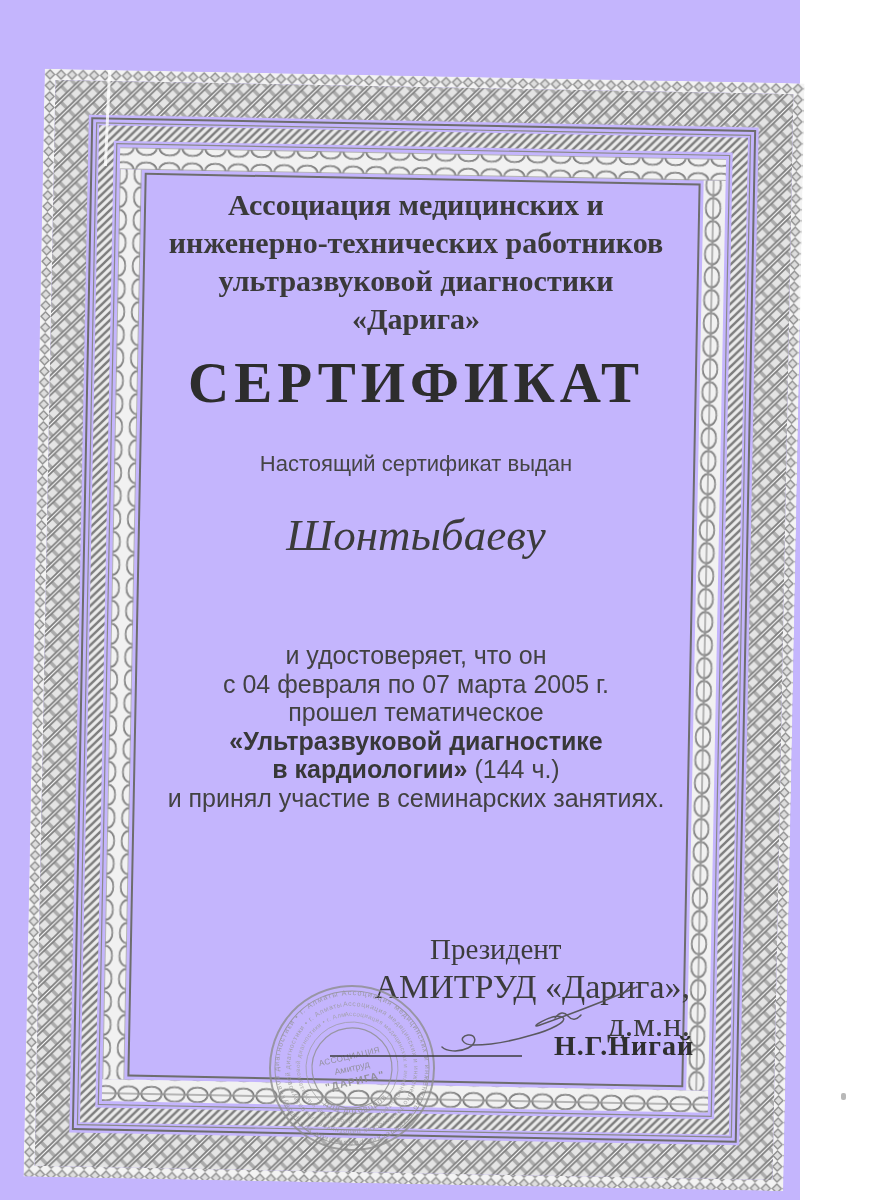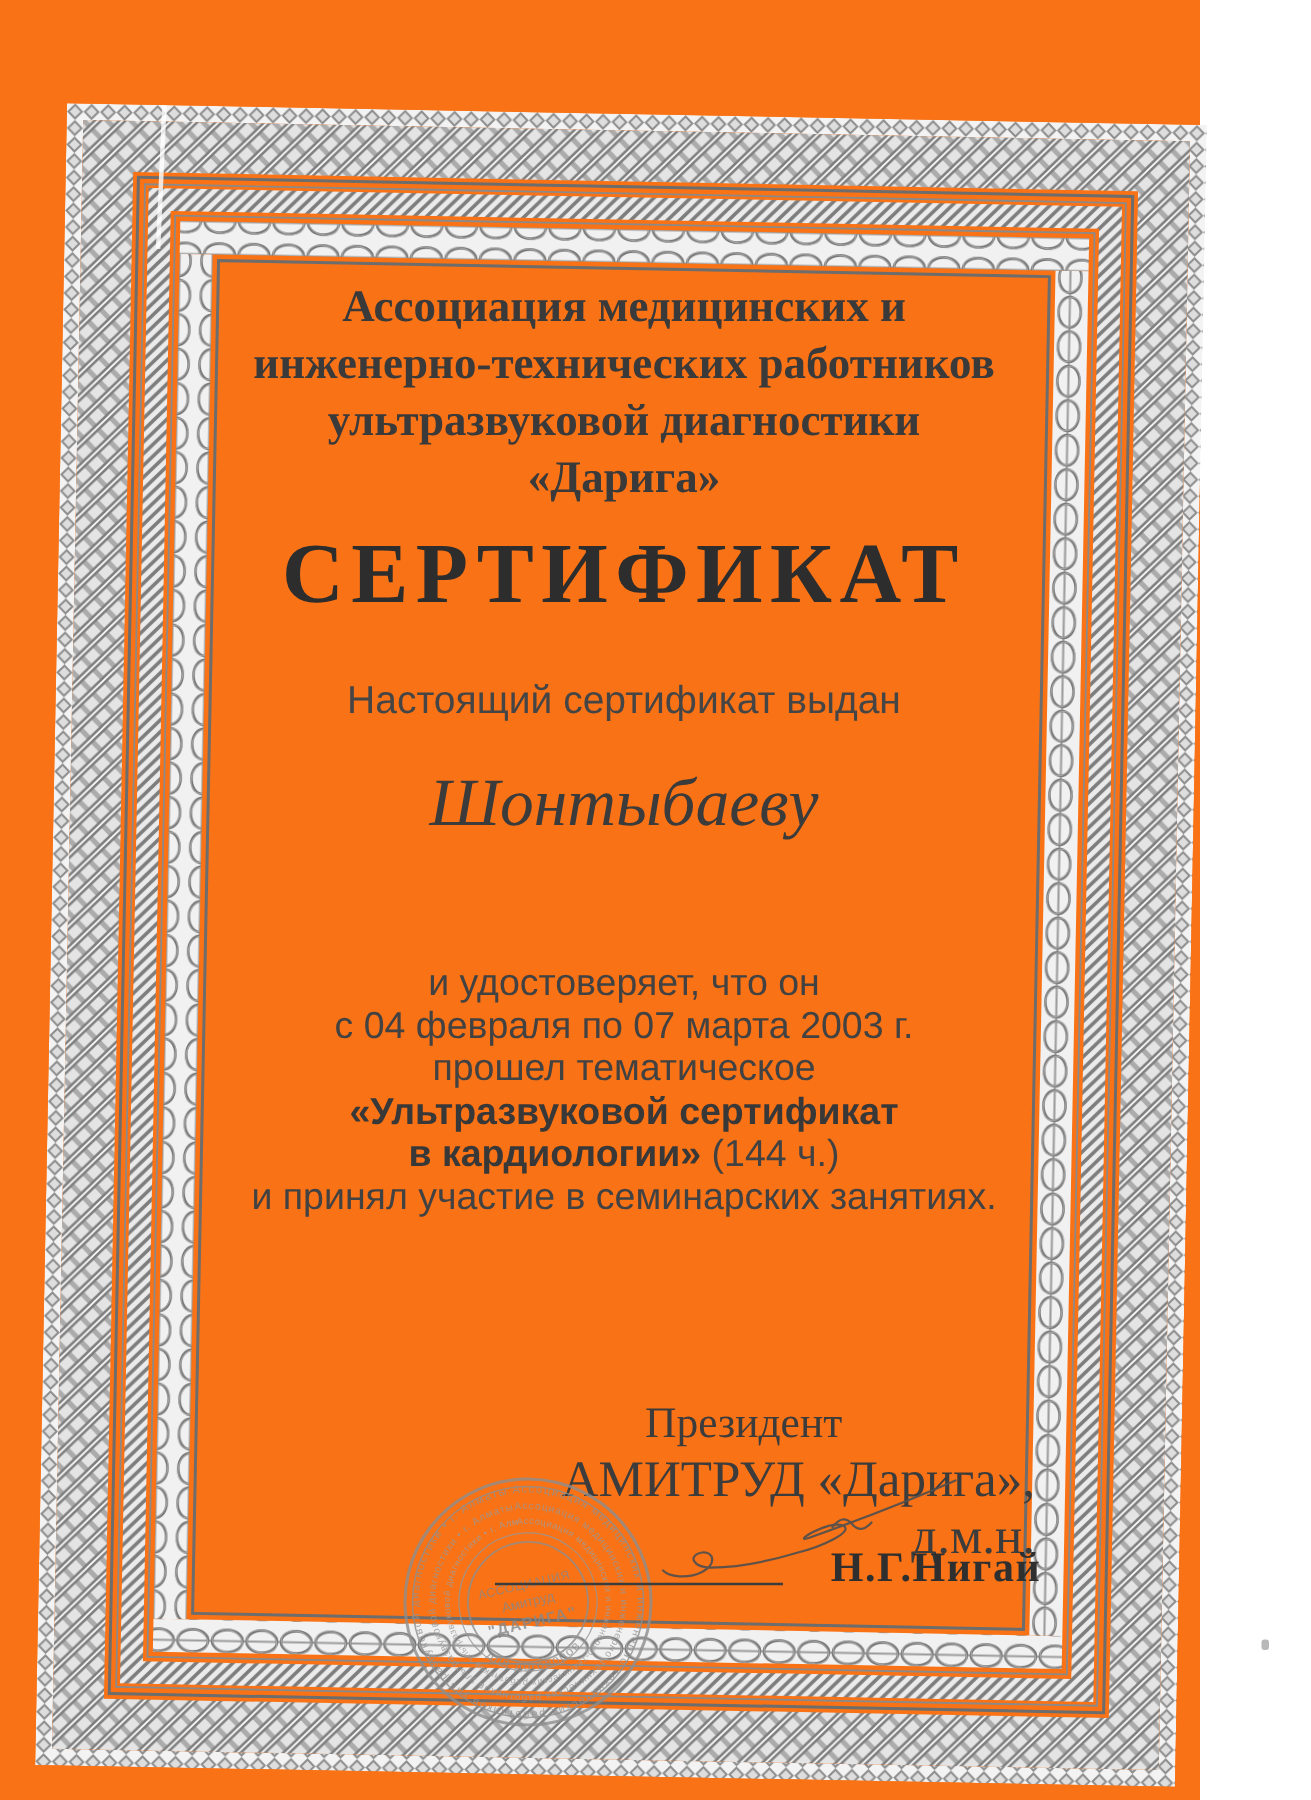--- a/index.html
+++ b/index.html
@@ -1,39 +1,39 @@
 <!DOCTYPE html>
 <html><head>
 <meta charset="utf-8">
 <style>
   html,body{margin:0;padding:0;}
   body{width:874px;height:1200px;background:#ffffff;overflow:hidden;
        font-family:"Liberation Serif",serif;}
-  .page{position:relative;width:800px;height:1200px;background:#f97316;}
+  .page{position:relative;width:800px;height:1200px;background:#c4b5fd;}
 
   
   .frame-wrap{position:absolute;left:34px;top:76px;width:760px;height:1108px;
               transform:rotate(1.1deg);transform-origin:50% 50%;}
   .frame-wrap svg{display:block;}
 
   .scratch{position:absolute;left:106px;top:70px;width:3px;height:96px;
            background:rgba(255,255,255,.8);transform:rotate(2.5deg);}
 
   .speck{position:absolute;left:841px;top:1093px;width:5px;height:7px;
          background:#9a9a9a;border-radius:2px;opacity:.7;}
 
   
   .content{position:absolute;left:118px;top:0;width:596px;text-align:center;
            color:#3d3d3d;z-index:3;}
   .assoc{position:absolute;left:0;top:186px;width:596px;
          font-weight:bold;font-size:30px;line-height:38px;color:#3a3a3a;}
   .cert-title{position:absolute;left:0;top:350px;width:596px;
               font-weight:bold;font-size:57px;letter-spacing:5px;color:#2d2d2d;}
   .subtitle{position:absolute;left:0;top:451px;width:596px;
-            font-family:"Liberation Sans",sans-serif;font-size:26px;color:#454545;}
+            font-family:"Liberation Sans",sans-serif;font-size:22px;color:#454545;}
   .recipient{position:absolute;left:0;top:506px;width:596px;
              font-style:italic;font-size:45px;line-height:58px;color:#3b3b3b;}
   .body-text{position:absolute;left:0;top:641px;width:596px;
              font-family:"Liberation Sans",sans-serif;font-size:25px;
              line-height:28.5px;color:#424242;}
   .body-text .b{font-weight:bold;color:#383838;}
 
   .president{position:absolute;left:430px;top:933px;width:240px;
              font-size:29px;color:#3c3c3c;z-index:3;}
   .orgline{position:absolute;left:300px;top:968px;width:390px;text-align:right;
@@ -113,23 +113,23 @@
     <div class="cert-title">СЕРТИФИКАТ</div>
 
     <div class="subtitle">Настоящий сертификат выдан</div>
 
     <div class="recipient">
       <div>Шонтыбаеву</div>
     </div>
 
     <div class="body-text">
       <div>и удостоверяет, что он</div>
-      <div>с 04 февраля по 07 марта 2003 г.</div>
+      <div>с 04 февраля по 07 марта 2005 г.</div>
       <div>прошел тематическое</div>
-      <div class="b">«Ультразвуковой сертификат</div>
+      <div class="b">«Ультразвуковой диагностике</div>
       <div><span class="b">в кардиологии»</span><span> (144 ч.)</span></div>
       <div>и принял участие в семинарских занятиях.</div>
     </div>
   </div>
 
   <div class="president">Президент</div>
   <div class="orgline">АМИТРУД «Дарига», д.м.н.</div>
   <div class="signatory">Н.Г.Нигай</div>
 
   <svg class="stamp" width="200" height="190" viewBox="0 0 200 190">

